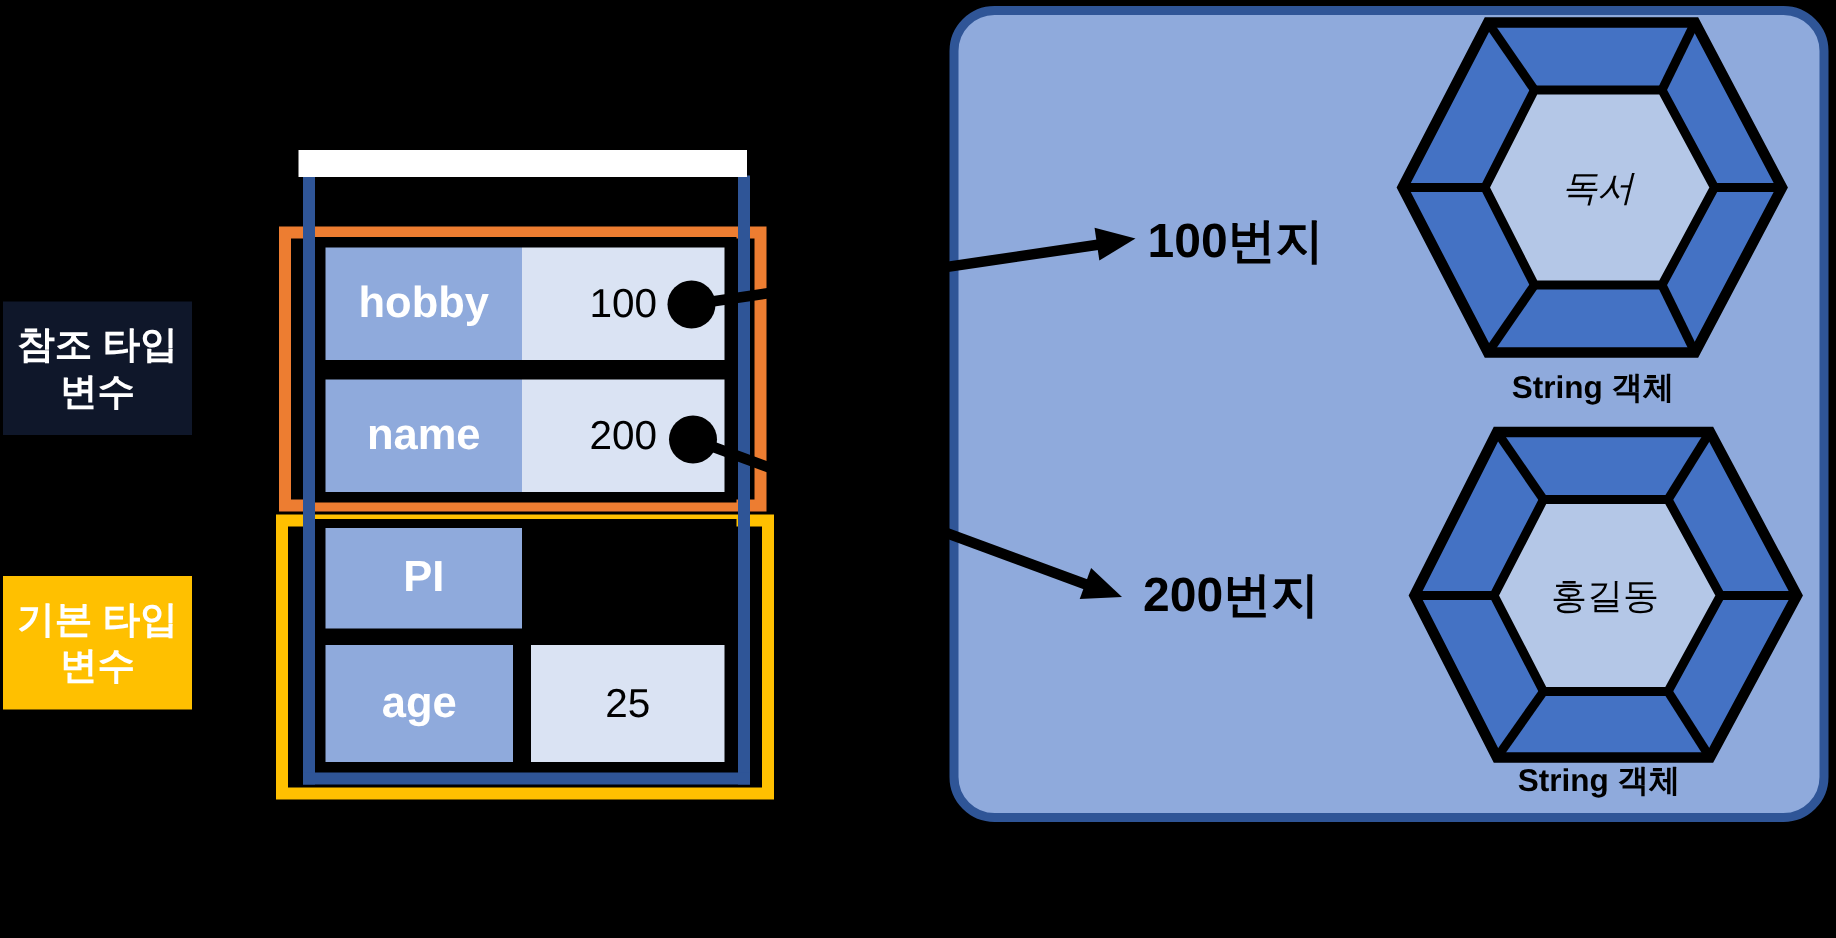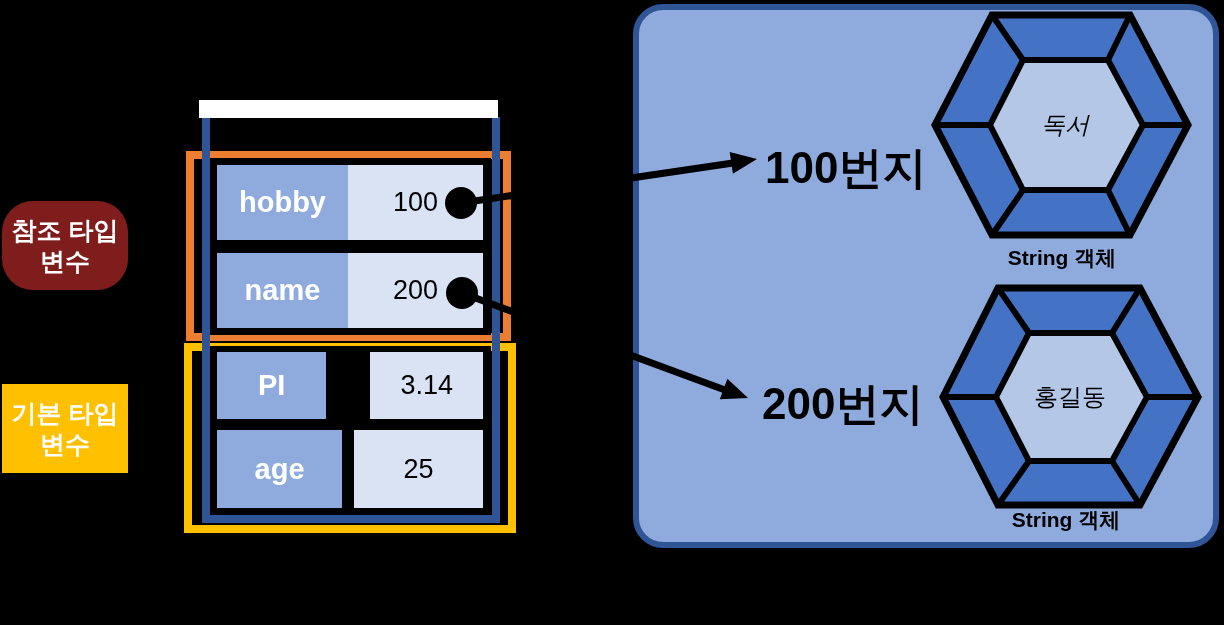--- a/index.html
+++ b/index.html
@@ -16,21 +16,21 @@
     background:#8FAADC;border:6px solid #2F5597;border-radius:30px;
     box-sizing:border-box;z-index:1;
   }
 
   
   .cat-label{
     left:2px;width:126px;height:89px;z-index:2;
     display:flex;flex-direction:column;align-items:center;justify-content:center;
     color:#ffffff;font-weight:bold;font-size:25px;line-height:31px;text-align:center;
   }
-  .cat-ref{top:201px;background:#7f1d1d;border-radius:31px;}
+  .cat-ref{top:201px;background:#0f172a;}
   .cat-prim{top:384px;background:#FFC000;}
 
   
   .white-bar{left:199px;top:100px;width:299px;height:18px;background:#ffffff;z-index:3;}
   .navy{background:#2F5597;z-index:3;}
   .navy-left{left:202px;top:117px;width:8px;height:406px;}
   .navy-right{left:492px;top:117px;width:8px;height:406px;}
   .navy-bottom{left:202px;top:515px;width:298px;height:8px;}
 
   .group-box{box-sizing:border-box;z-index:2;background:transparent;}
@@ -50,21 +50,21 @@
     width:135px;background:#DAE3F3;color:#000000;font-size:27px;
     display:flex;align-items:center;justify-content:center;
   }
   .row-hobby{top:165px;height:75px;}
   .row-name{top:253px;height:75px;}
   .row-pi{top:352px;height:67px;gap:44px;}
   .row-age{top:430px;height:78px;gap:12px;}
 
   
   .addr-label{
-    z-index:6;color:#000000;font-weight:bold;font-size:44px;white-space:nowrap;
+    z-index:6;color:#000000;font-weight:bold;font-size:32px;white-space:nowrap;
   }
   .addr-100{left:765px;top:139px;}
   .addr-200{left:762px;top:375px;}
   .hex-value{
     z-index:6;color:#000000;font-size:24px;white-space:nowrap;
     transform:translate(-50%,-50%);
   }
   .hexval-1{left:1065px;top:125px;font-style:italic;}
   .hexval-2{left:1070px;top:397px;}
   .hex-caption{
@@ -104,21 +104,20 @@
 <div class="abs row row-hobby">
   <div class="name-cell">hobby</div>
   <div class="value-cell">100</div>
 </div>
 <div class="abs row row-name">
   <div class="name-cell">name</div>
   <div class="value-cell">200</div>
 </div>
 <div class="abs row row-pi">
   <div class="name-cell">PI</div>
-  <div class="value-cell">3.14</div>
 </div>
 <div class="abs row row-age">
   <div class="name-cell">age</div>
   <div class="value-cell">25</div>
 </div>
 
 <div class="abs addr-label addr-100">100번지</div>
 <div class="abs addr-label addr-200">200번지</div>
 
 <div class="abs hex-value hexval-1">독서</div>

